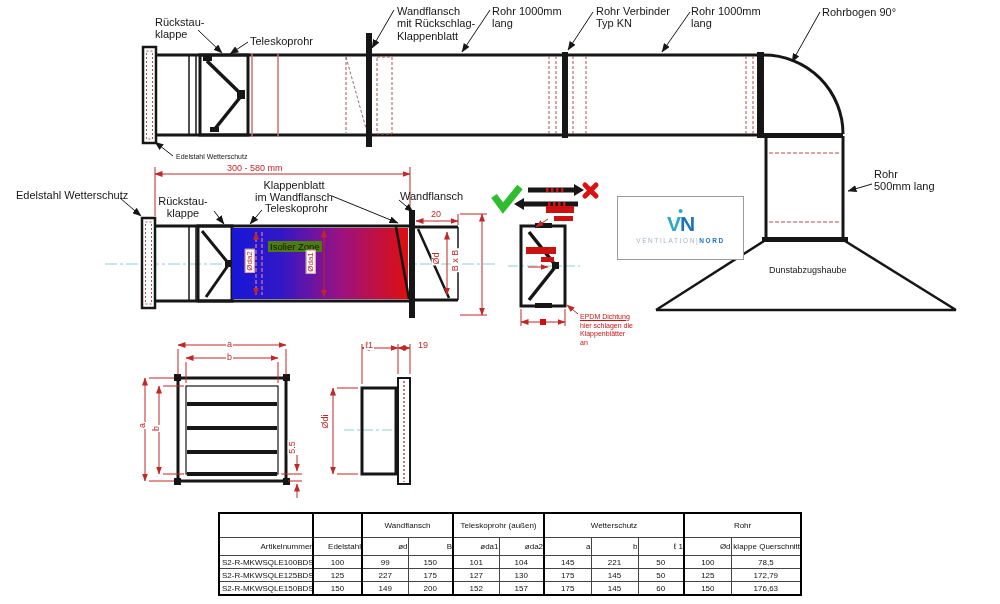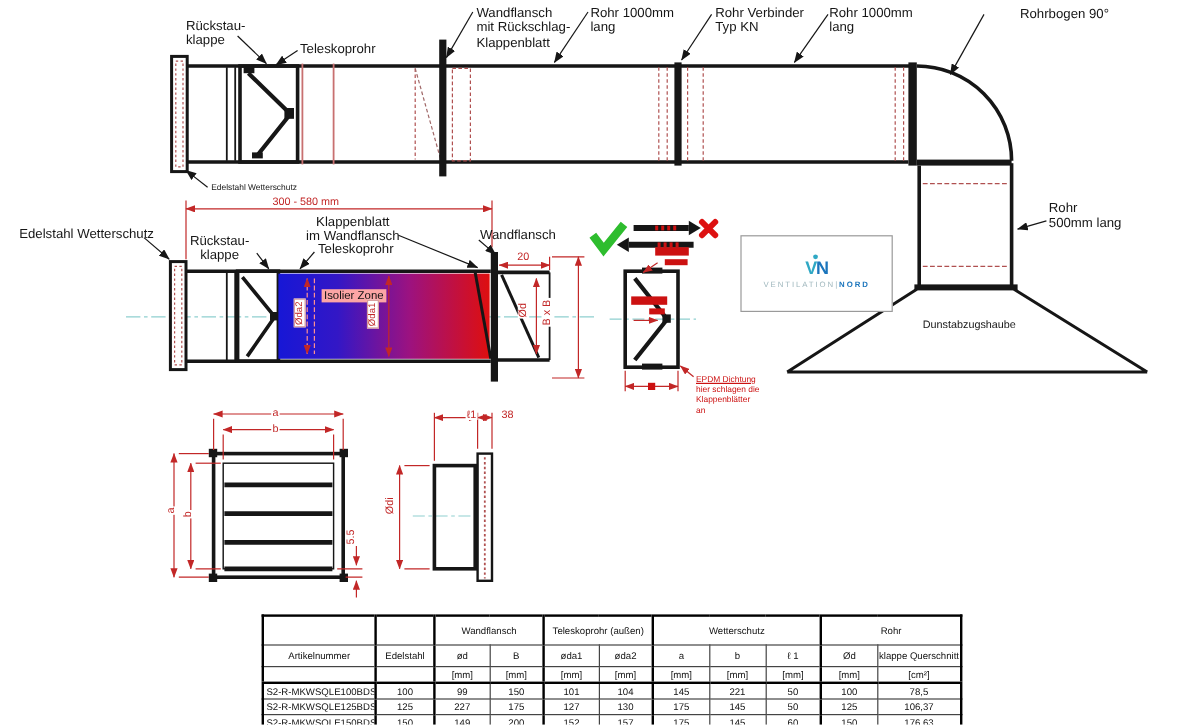--- a/index.html
+++ b/index.html
@@ -6,37 +6,37 @@
   .canvas{position:relative;width:1000px;height:604px;background:#ffffff;
           font-family:"Liberation Sans",sans-serif;overflow:hidden;}
   svg.draw{position:absolute;left:0;top:0;}
   .lbl{position:absolute;color:#161616;font-size:11px;line-height:1.12;white-space:pre-line;}
   .ctr{text-align:center;}
   .sm{font-size:7px;}
   .dim{position:absolute;color:#c22727;font-size:9px;line-height:1;white-space:nowrap;
        background:#fff;padding:0 1px;}
   .rot{transform:rotate(-90deg);transform-origin:center;}
   .boxed{border:1px solid #d89c9c;font-size:8px;padding:0 1px;}
-  .isolabel{position:absolute;font-size:9.5px;background:#fca5a5;padding:0 2px;color:#111;white-space:nowrap;}
+  .isolabel{position:absolute;font-size:9.5px;background:#4d7c0f;padding:0 2px;color:#111;white-space:nowrap;}
   .epdm{position:absolute;color:#cc1111;font-size:7px;line-height:1.25;width:72px;white-space:pre-line;}
   .epdm .t{text-decoration:underline;}
   .logo{position:absolute;left:617px;top:196px;width:125px;height:62px;border:1px solid #9a9a9a;
         background:#fff;display:flex;flex-direction:column;align-items:center;justify-content:center;gap:3px;}
-  .logo-mark{position:relative;font-weight:bold;font-size:15px;line-height:1;letter-spacing:-1px;}
+  .logo-mark{position:relative;font-weight:bold;font-size:21px;line-height:1;letter-spacing:-1px;}
   .logo-mark .v{color:#2fa8c4;}
   .logo-mark .n{color:#1b75bc;}
   .logo-mark .dot{position:absolute;left:50%;top:-4px;width:4px;height:4px;border-radius:50%;
                   background:#2fa8c4;transform:translateX(-60%);}
   .logo-word{font-size:6.5px;letter-spacing:1.6px;color:#9fb7bd;white-space:nowrap;}
   .logo-word .nord{color:#1b75bc;font-weight:bold;}
   table.spec{position:absolute;left:218px;top:512px;border-collapse:collapse;table-layout:fixed;
              width:582px;font-size:8px;color:#111;background:#fff;border:2px solid #000;}
   .spec td{border:1px solid #444;text-align:center;padding:0;height:12px;overflow:hidden;white-space:nowrap;}
   .spec tr.grp td{height:23px;}
-  .spec tr.hdr td{height:17px;}
+  .spec tr.hdr td{height:17px;text-align:right;}
   .spec tr.units td{height:12px;border-bottom:2px solid #000;}
   .spec td.art{text-align:left;padding-left:2px;}
   .spec td.gb{border-left:2px solid #000;}
 </style>
 </head>
 <body>
 
 <div class="canvas">
 
 <svg class="draw" width="1000" height="604" viewBox="0 0 1000 604">
@@ -255,21 +255,21 @@
 <div class="lbl" style="left:250px;top:35px">Teleskoprohr</div>
 <div class="lbl" style="left:397px;top:5px">Wandflansch
 mit Rückschlag-
 Klappenblatt</div>
 <div class="lbl" style="left:492px;top:5px">Rohr 1000mm
 lang</div>
 <div class="lbl" style="left:596px;top:5px">Rohr Verbinder
 Typ KN</div>
 <div class="lbl" style="left:691px;top:5px">Rohr 1000mm
 lang</div>
-<div class="lbl" style="left:850px;top:6px">Rohrbogen 90°</div>
+<div class="lbl" style="left:822px;top:6px">Rohrbogen 90°</div>
 <div class="lbl sm" style="left:176px;top:153px">Edelstahl Wetterschutz</div>
 <div class="lbl" style="left:874px;top:168px">Rohr
 500mm lang</div>
 <div class="lbl" style="left:769px;top:265px;font-size:9px">Dunstabzugshaube</div>
 
 <div class="lbl" style="left:16px;top:189px">Edelstahl Wetterschutz</div>
 <div class="lbl ctr" style="left:152px;top:195px;width:62px">Rückstau-
 klappe</div>
 <div class="dim" style="left:226px;top:164px">300 - 580 mm</div>
 <div class="lbl ctr" style="left:248px;top:179px;width:92px">Klappenblatt
@@ -288,22 +288,22 @@
   <span>hier schlagen die
 Klappenblätter
 an</span>
 </div>
 
 <div class="dim" style="left:226px;top:340px">a</div>
 <div class="dim" style="left:226px;top:353px">b</div>
 <div class="dim rot" style="left:139px;top:421px">a</div>
 <div class="dim rot" style="left:153px;top:424px">b</div>
 <div class="dim rot" style="left:285px;top:443px">5.5</div>
-<div class="dim" style="left:388px;top:341px">ℓ1</div>
-<div class="dim" style="left:417px;top:341px">38</div>
+<div class="dim" style="left:364px;top:341px">ℓ1</div>
+<div class="dim" style="left:417px;top:341px">19</div>
 <div class="dim rot" style="left:317px;top:417px">Ødi</div>
 
 <div class="logo">
   <div class="logo-mark">
     <span class="v">V</span><span class="n">N</span>
     <span class="dot"></span>
   </div>
   <div class="logo-word">
     <span>VENTILATION</span><span>|</span><span class="nord">NORD</span>
   </div>
@@ -338,33 +338,20 @@
     <td class="gb">ød</td>
     <td>B</td>
     <td class="gb">øda1</td>
     <td>øda2</td>
     <td class="gb">a</td>
     <td>b</td>
     <td>ℓ 1</td>
     <td class="gb">Ød</td>
     <td>klappe Querschnitt</td>
   </tr>
-  <tr class="units">
-    <td></td>
-    <td class="gb"></td>
-    <td class="gb">[mm]</td>
-    <td>[mm]</td>
-    <td class="gb">[mm]</td>
-    <td>[mm]</td>
-    <td class="gb">[mm]</td>
-    <td>[mm]</td>
-    <td>[mm]</td>
-    <td class="gb">[mm]</td>
-    <td>[cm²]</td>
-  </tr>
   <tr>
     <td class="art">S2-R-MKWSQLE100BDSI</td>
     <td class="gb">100</td>
     <td class="gb">99</td>
     <td>150</td>
     <td class="gb">101</td>
     <td>104</td>
     <td class="gb">145</td>
     <td>221</td>
     <td>50</td>
@@ -375,21 +362,21 @@
     <td class="art">S2-R-MKWSQLE125BDSI</td>
     <td class="gb">125</td>
     <td class="gb">227</td>
     <td>175</td>
     <td class="gb">127</td>
     <td>130</td>
     <td class="gb">175</td>
     <td>145</td>
     <td>50</td>
     <td class="gb">125</td>
-    <td>106,37</td>
+    <td>172,79</td>
   </tr>
   <tr>
     <td class="art">S2-R-MKWSQLE150BDSI</td>
     <td class="gb">150</td>
     <td class="gb">149</td>
     <td>200</td>
     <td class="gb">152</td>
     <td>157</td>
     <td class="gb">175</td>
     <td>145</td>

